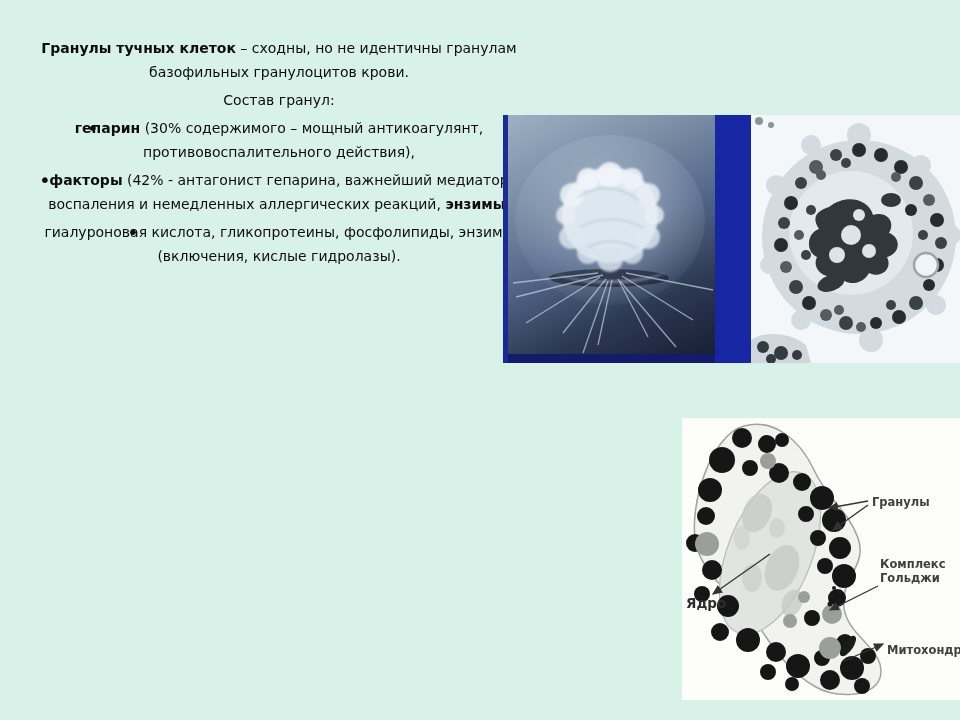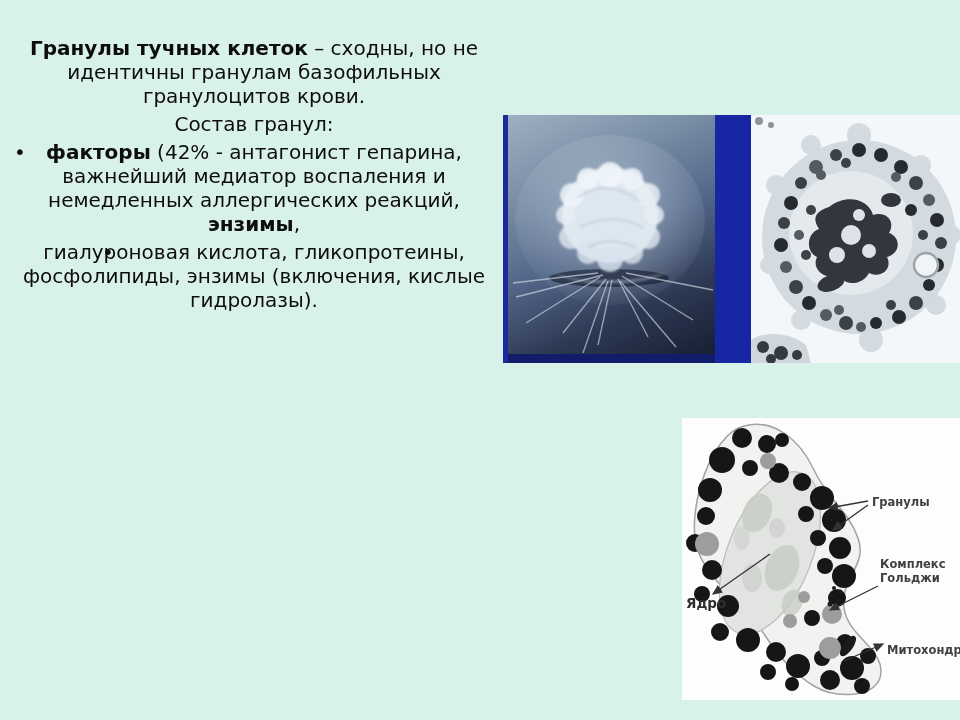--- a/index.html
+++ b/index.html
@@ -1,19 +1,19 @@
 <!DOCTYPE html>
 <html><head>
 <meta charset="utf-8">
 <style>
   html,body{margin:0;padding:0;background:#888;}
   .slide{position:relative;width:960px;height:720px;background:#d9f2e9;overflow:hidden;
          font-family:"DejaVu Sans",sans-serif;color:#0d0d0d;}
-  .textcol{position:absolute;left:0;top:36px;width:508px;font-size:20px;line-height:24px;
-           text-align:center;}
+  .textcol{position:absolute;left:0;top:36px;width:508px;font-size:14px;line-height:24px;
+           text-align:center;padding-left:25px;}
   .para{position:relative;margin:0 0 4px 0;padding:0;}
   .b{font-weight:bold;}
   .subhead{font-weight:normal;margin-top:2px;}
   .bulleted::before{content:"\2022";position:absolute;top:0;font-size:20px;line-height:24px;color:#0d0d0d;}
   .ind-a::before{left:112px;}
   .ind-b::before{left:62px;}
   .ind-c::before{left:14px;}
   .ind-d::before{left:102px;}
 
   
@@ -35,20 +35,21 @@
 <body>
 
 <div class="slide">
 
   <div class="textcol">
     <p class="para"><span class="b">Гранулы тучных клеток</span><span> – сходны, но не идентичны гранулам базофильных гранулоцитов крови.</span></p>
 
 
     <p class="para subhead">Состав гранул:</p>
 
+    <p class="para bulleted ind-b"><span class="b">гепарин</span><span> (30% содержимого – мощный антикоагулянт, противовоспалительного действия),</span></p>
 
     <p class="para bulleted ind-c"><span class="b">факторы</span><span> (42% - антагонист гепарина, важнейший медиатор воспаления и немедленных аллергических реакций, </span><span class="b">энзимы</span><span>,</span></p>
 
 
     <p class="para bulleted ind-d"><span>гиалуроновая кислота, гликопротеины, фосфолипиды, энзимы (включения, кислые гидролазы).</span></p>
   </div>
 
   <div class="micrographs">
     <div class="sem">
       <svg width="212" height="248" viewBox="0 0 212 248">

